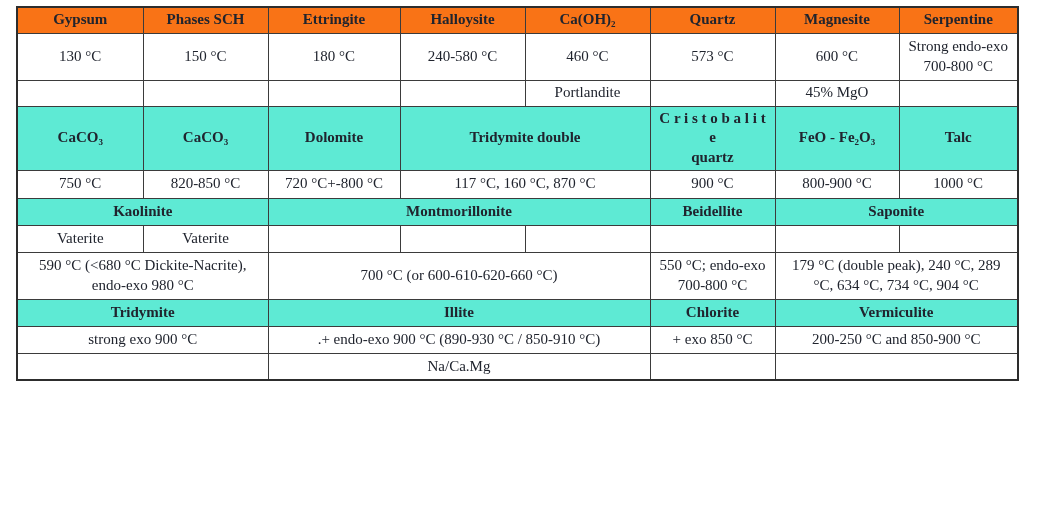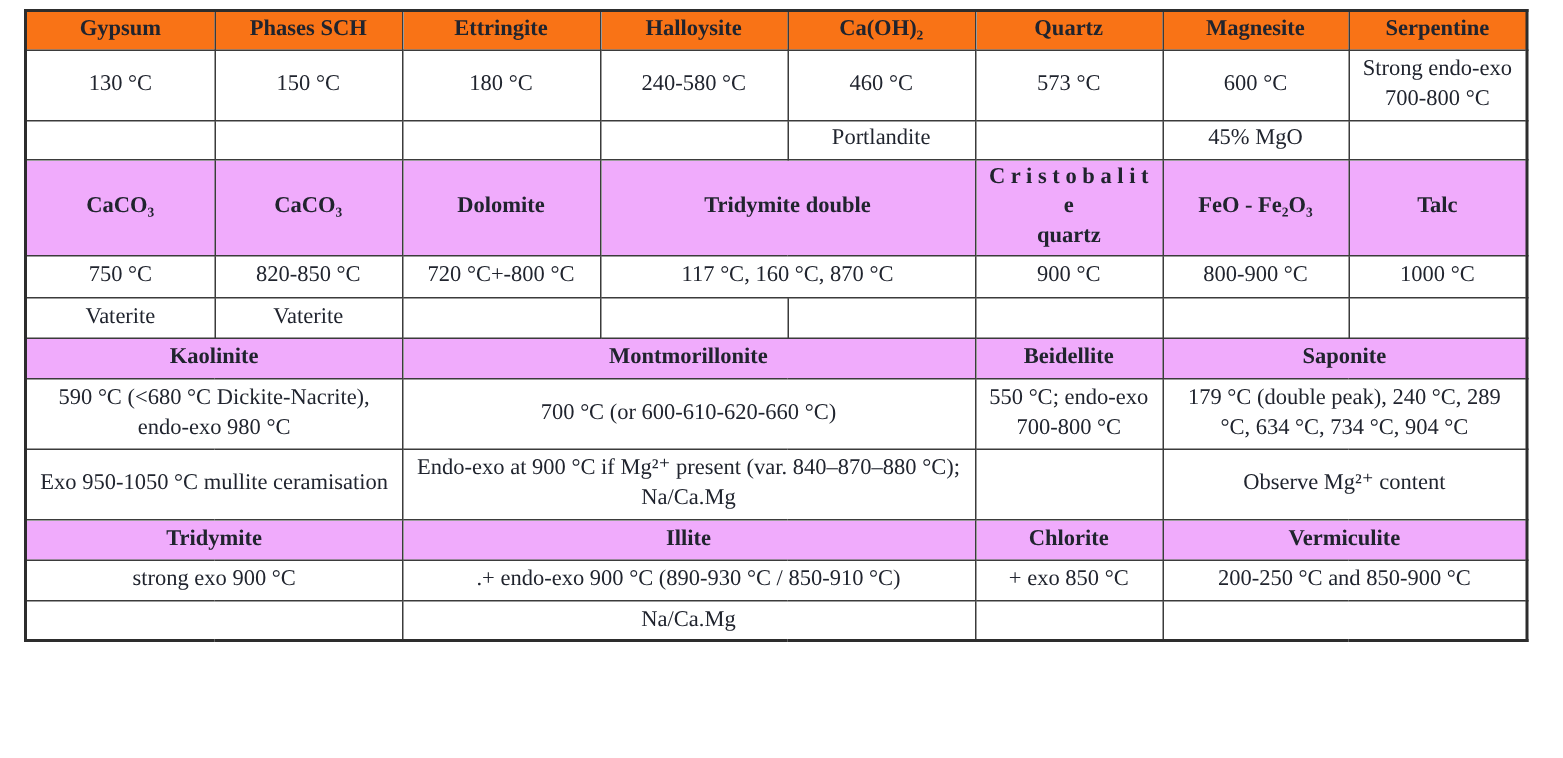--- a/index.html
+++ b/index.html
@@ -27,21 +27,21 @@
   table.minerals td {
     border: 1px solid #3b3b3b;
     text-align: center;
     vertical-align: middle;
     padding: 2px 6px;
     line-height: 1.32;
     overflow: hidden;
   }
   
   td.hdr-blue  { background: #f97316; font-weight: bold; }
-  td.hdr-gray  { background: #f0abfc; font-weight: bold; }
+  td.hdr-gray  { background: #5eead4; font-weight: bold; }
   
   .jc   { text-align: justify; text-align-last: center; }
   .pre  { white-space: pre-wrap; }
   .left { text-align: left; }
   
   tr.h26 { height: 26px; }
   tr.h28 { height: 28px; margin-left: 44px; }
   tr.h27 { height: 27px; }
   tr.h44 { height: 44px; }
   tr.h45 { height: 45px; }
@@ -113,50 +113,44 @@
       <td>820-850 °C</td>
       <td>720 °C+-800 °C</td>
       <td colspan="2">117 °C, 160 °C, 870 °C</td>
       <td>900 °C</td>
       <td>800-900 °C</td>
       <td>1000 °C</td>
     </tr>
 
 
     <tr class="h27">
+      <td class="hdr-gray" colspan="2">Kaolinite</td>
+      <td class="hdr-gray" colspan="3">Montmorillonite</td>
+      <td class="hdr-gray">Beidellite</td>
+      <td class="hdr-gray" colspan="2">Saponite</td>
+    </tr>
+
+    <tr class="h27">
       <td>Vaterite</td>
       <td>Vaterite</td>
       <td></td>
       <td></td>
       <td></td>
       <td></td>
       <td></td>
       <td></td>
     </tr>
 
-    <tr class="h27">
-      <td class="hdr-gray" colspan="2">Kaolinite</td>
-      <td class="hdr-gray" colspan="3">Montmorillonite</td>
-      <td class="hdr-gray">Beidellite</td>
-      <td class="hdr-gray" colspan="2">Saponite</td>
-    </tr>
-
     <tr class="h47">
       <td class="jc" colspan="2">590 °C (&lt;680 °C Dickite-Nacrite), endo-exo 980 °C</td>
       <td colspan="3">700 °C (or 600-610-620-660 °C)</td>
       <td class="jc">550 °C; endo-exo 700-800 °C</td>
       <td class="jc" colspan="2">179 °C (double peak), 240 °C, 289 °C, 634 °C, 734 °C, 904 °C</td>
     </tr>
 
-    <tr class="h47">
-      <td class="jc" colspan="2">Exo 950-1050 °C mullite ceramisation</td>
-      <td class="jc" colspan="3">Endo-exo at 900 °C if Mg²⁺ present (var. 840–870–880 °C); Na/Ca.Mg</td>
-      <td></td>
-      <td colspan="2">Observe Mg²⁺ content</td>
-    </tr>
 
     <tr class="h27">
       <td class="hdr-gray" colspan="2">Tridymite</td>
       <td class="hdr-gray" colspan="3">Illite</td>
       <td class="hdr-gray">Chlorite</td>
       <td class="hdr-gray" colspan="2">Vermiculite</td>
     </tr>
 
 
     <tr class="h27">

